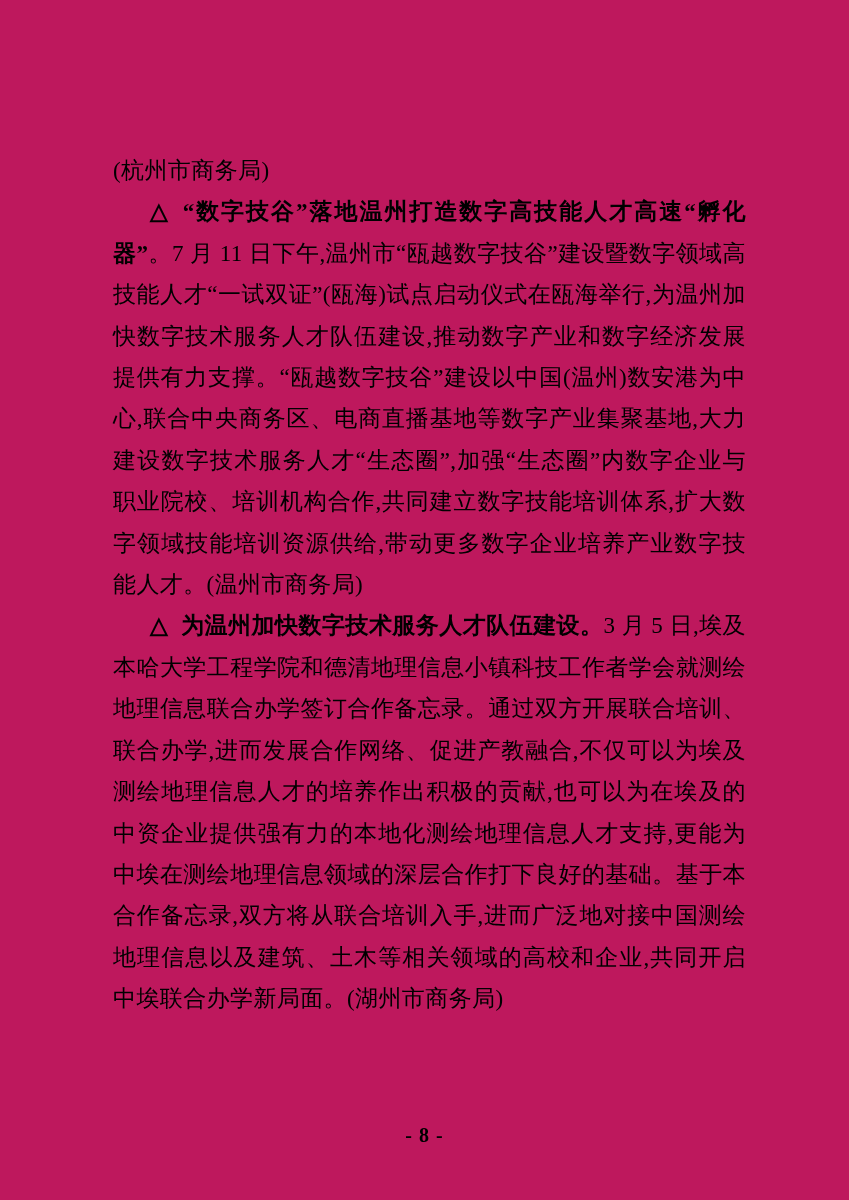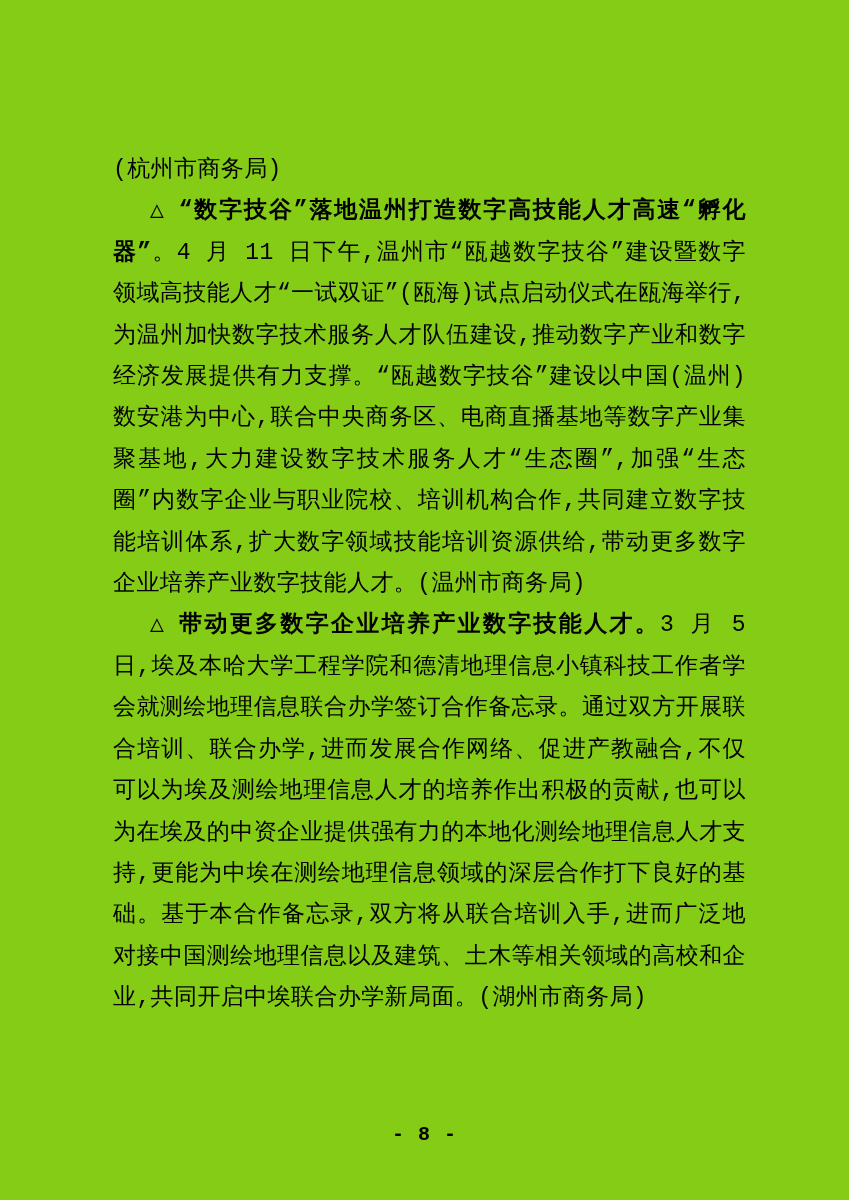--- a/index.html
+++ b/index.html
@@ -4,23 +4,23 @@
 <style>
   html, body {
     margin: 0;
     padding: 0;
     background: #ffffff;
   }
   .page {
     position: relative;
     width: 849px;
     height: 1200px;
-    background: #84cc16;
+    background: #be185d;
     color: #000000;
-    font-family: Liberation Mono, monospace;
+    font-family: Liberation Serif, serif;
     overflow: hidden;
   }
   .content {
     position: absolute;
     left: 113px;
     top: 150px;
     width: 633px;
     font-size: 23px;
     line-height: 41.4px;
     text-align: justify;
@@ -54,22 +54,22 @@
 </style>
 </head>
 <body>
 
 <div class="page">
 
   <div class="content">
 
     <p class="para"><span>(杭州市商务局)</span></p>
 
-    <p class="para indent"><span class="bold marker">△</span><span class="bold">“数字技谷”落地温州打造数字高技能人才高速“孵化器”</span><span>。4 月 11 日下午,温州市“瓯越数字技谷”建设暨数字领域高技能人才“一试双证”(瓯海)试点启动仪式在瓯海举行,为温州加快数字技术服务人才队伍建设,推动数字产业和数字经济发展提供有力支撑。“瓯越数字技谷”建设以中国(温州)数安港为中心,联合中央商务区、电商直播基地等数字产业集聚基地,大力建设数字技术服务人才“生态圈”,加强“生态圈”内数字企业与职业院校、培训机构合作,共同建立数字技能培训体系,扩大数字领域技能培训资源供给,带动更多数字企业培养产业数字技能人才。(温州市商务局)</span></p>
+    <p class="para indent"><span class="bold marker">△</span><span class="bold">“数字技谷”落地温州打造数字高技能人才高速“孵化器”</span><span>。7 月 11 日下午,温州市“瓯越数字技谷”建设暨数字领域高技能人才“一试双证”(瓯海)试点启动仪式在瓯海举行,为温州加快数字技术服务人才队伍建设,推动数字产业和数字经济发展提供有力支撑。“瓯越数字技谷”建设以中国(温州)数安港为中心,联合中央商务区、电商直播基地等数字产业集聚基地,大力建设数字技术服务人才“生态圈”,加强“生态圈”内数字企业与职业院校、培训机构合作,共同建立数字技能培训体系,扩大数字领域技能培训资源供给,带动更多数字企业培养产业数字技能人才。(温州市商务局)</span></p>
 
-    <p class="para indent"><span class="bold marker">△</span><span class="bold">带动更多数字企业培养产业数字技能人才。</span><span>3 月 5 日,埃及本哈大学工程学院和德清地理信息小镇科技工作者学会就测绘地理信息联合办学签订合作备忘录。通过双方开展联合培训、联合办学,进而发展合作网络、促进产教融合,不仅可以为埃及测绘地理信息人才的培养作出积极的贡献,也可以为在埃及的中资企业提供强有力的本地化测绘地理信息人才支持,更能为中埃在测绘地理信息领域的深层合作打下良好的基础。基于本合作备忘录,双方将从联合培训入手,进而广泛地对接中国测绘地理信息以及建筑、土木等相关领域的高校和企业,共同开启中埃联合办学新局面。(湖州市商务局)</span></p>
+    <p class="para indent"><span class="bold marker">△</span><span class="bold">为温州加快数字技术服务人才队伍建设。</span><span>3 月 5 日,埃及本哈大学工程学院和德清地理信息小镇科技工作者学会就测绘地理信息联合办学签订合作备忘录。通过双方开展联合培训、联合办学,进而发展合作网络、促进产教融合,不仅可以为埃及测绘地理信息人才的培养作出积极的贡献,也可以为在埃及的中资企业提供强有力的本地化测绘地理信息人才支持,更能为中埃在测绘地理信息领域的深层合作打下良好的基础。基于本合作备忘录,双方将从联合培训入手,进而广泛地对接中国测绘地理信息以及建筑、土木等相关领域的高校和企业,共同开启中埃联合办学新局面。(湖州市商务局)</span></p>
 
 
   </div>
 
   <div class="footer"><span>- 8 -</span></div>
 
 </div>
 
 </body></html>

